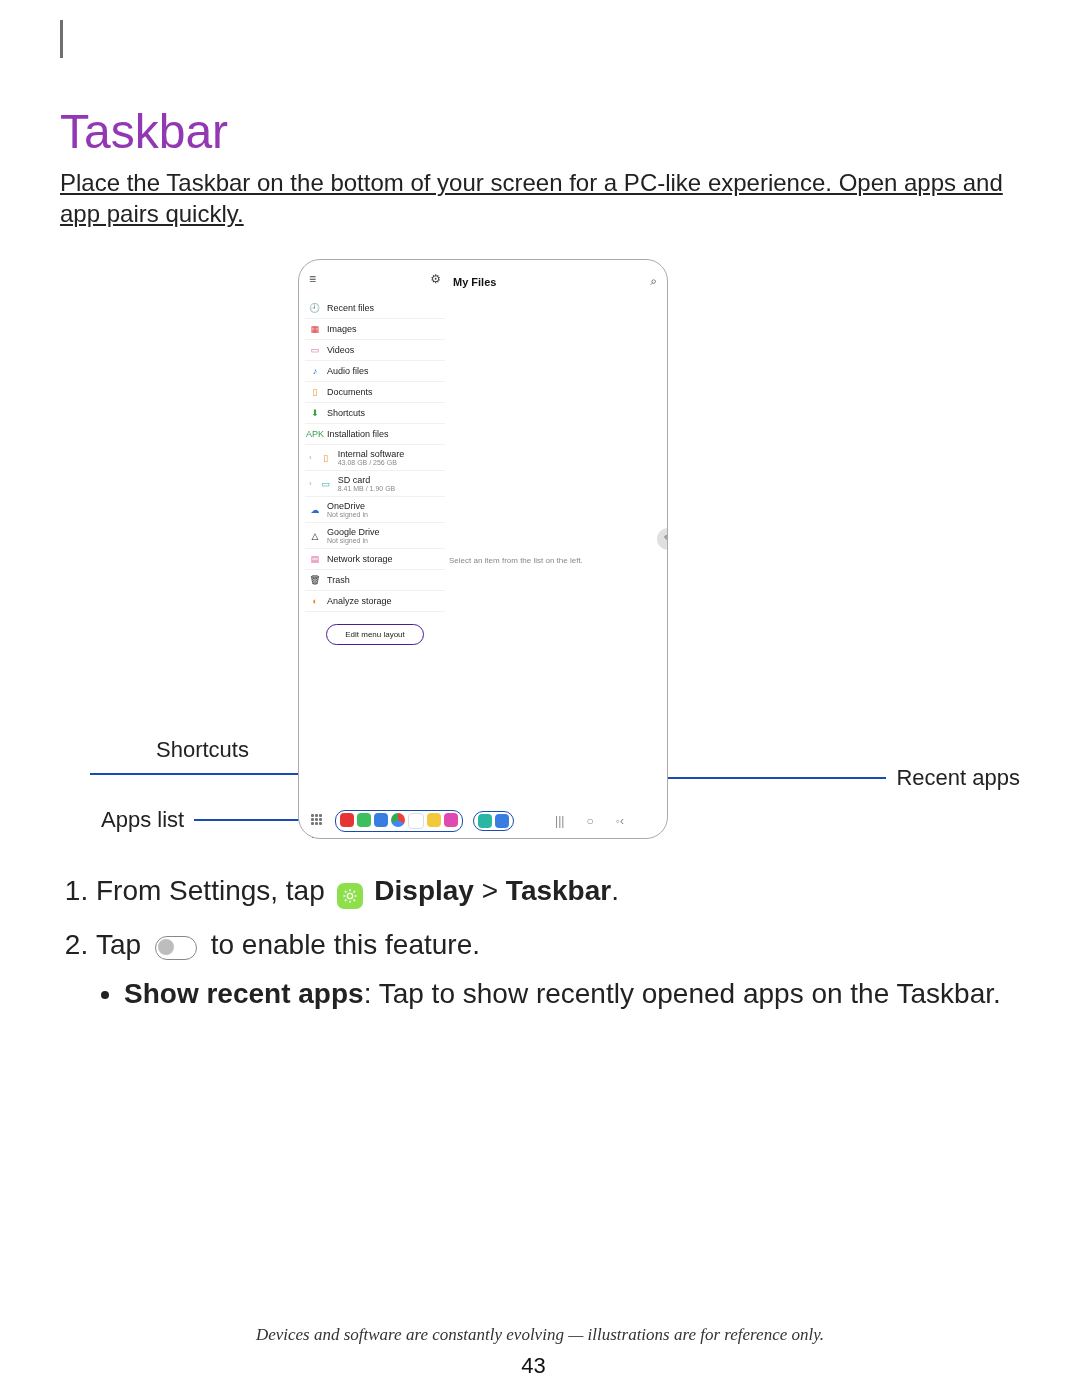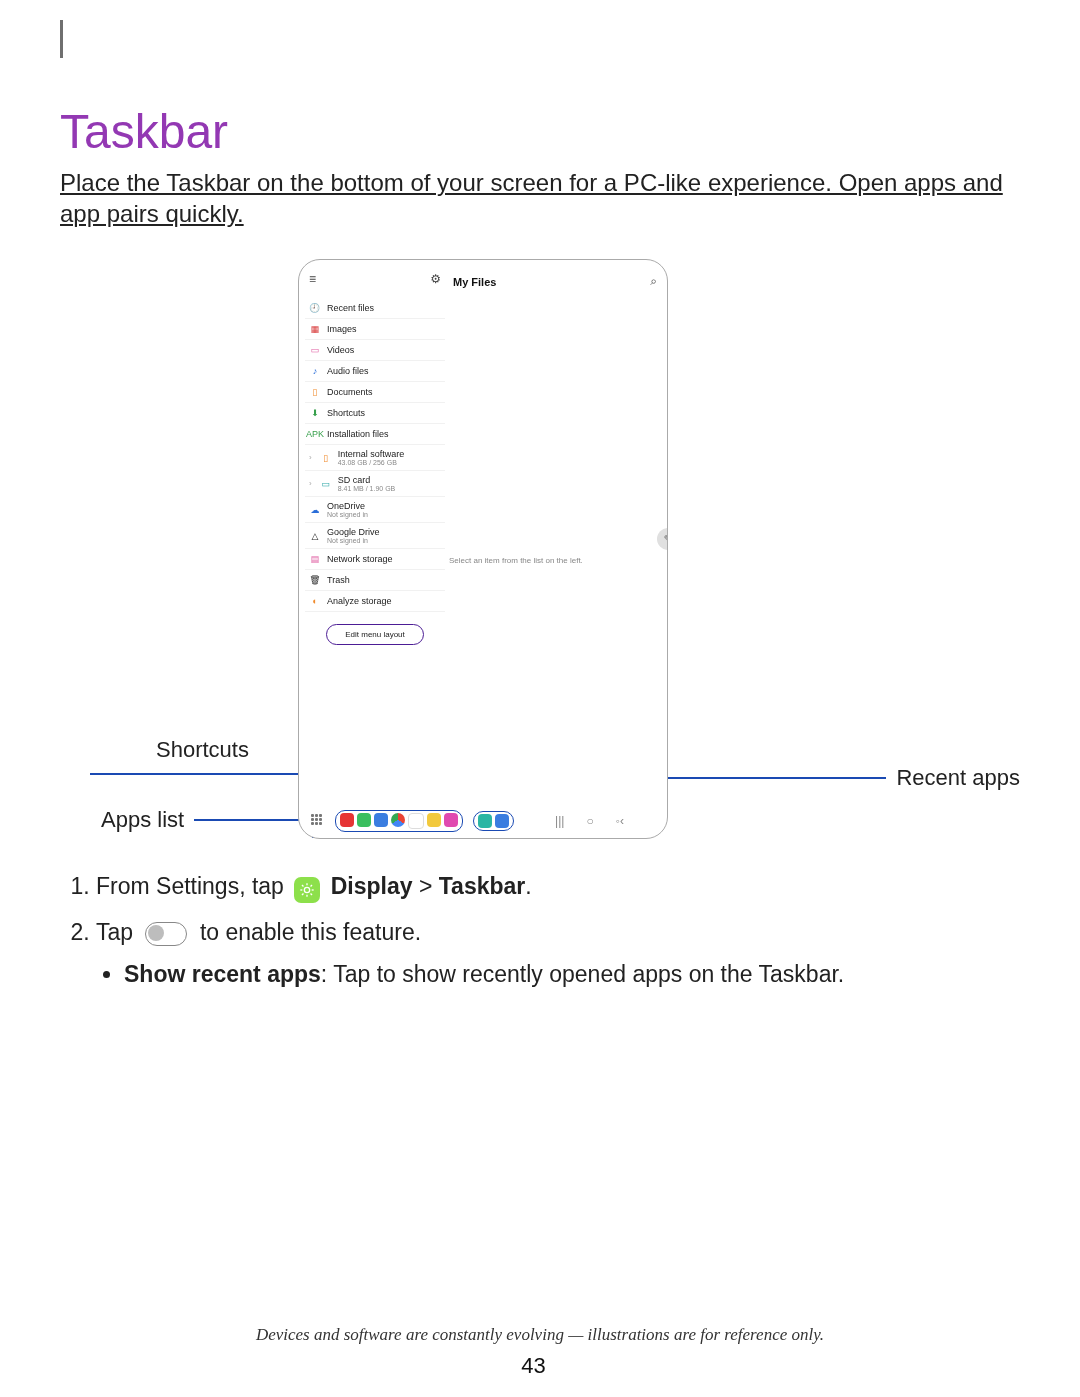--- a/index.html
+++ b/index.html
@@ -157,21 +157,21 @@
   .d-grn{background:#3bbf5f;}
   .d-blue{background:#3a7de0;}
   .d-wht{background:#fff;border:1px solid #ddd;}
   .d-yel{background:#f2c93d;}
   .d-pnk{background:#e04ab0;}
   .d-teal{background:#2bb6a4;}
   .d-nav{flex:1;display:flex;justify-content:center;gap:22px;color:#888;font-size:12px;}
   .d-chrome{background:conic-gradient(#ea4335 0 120deg,#4285f4 120deg 240deg,#34a853 240deg 360deg);border-radius:50%;}
 
   
-  ol.steps{font-size:23px;line-height:1.55;padding-left:36px;margin:19px 0 0 0;}
+  ol.steps{font-size:28px;line-height:1.55;padding-left:36px;margin:19px 0 0 0;}
   ol.steps li{margin-bottom:10px;}
   .chip{
     display:inline-flex;align-items:center;justify-content:center;
     width:26px;height:26px;border-radius:7px;background:#8de04b;color:#fff;
     vertical-align:-4px;margin:0 4px;
   }
   .chip svg{width:16px;height:16px;}
   .toggle{
     display:inline-block;vertical-align:-6px;margin:0 6px;
     width:40px;height:22px;border:1.5px solid #888;border-radius:12px;position:relative;

